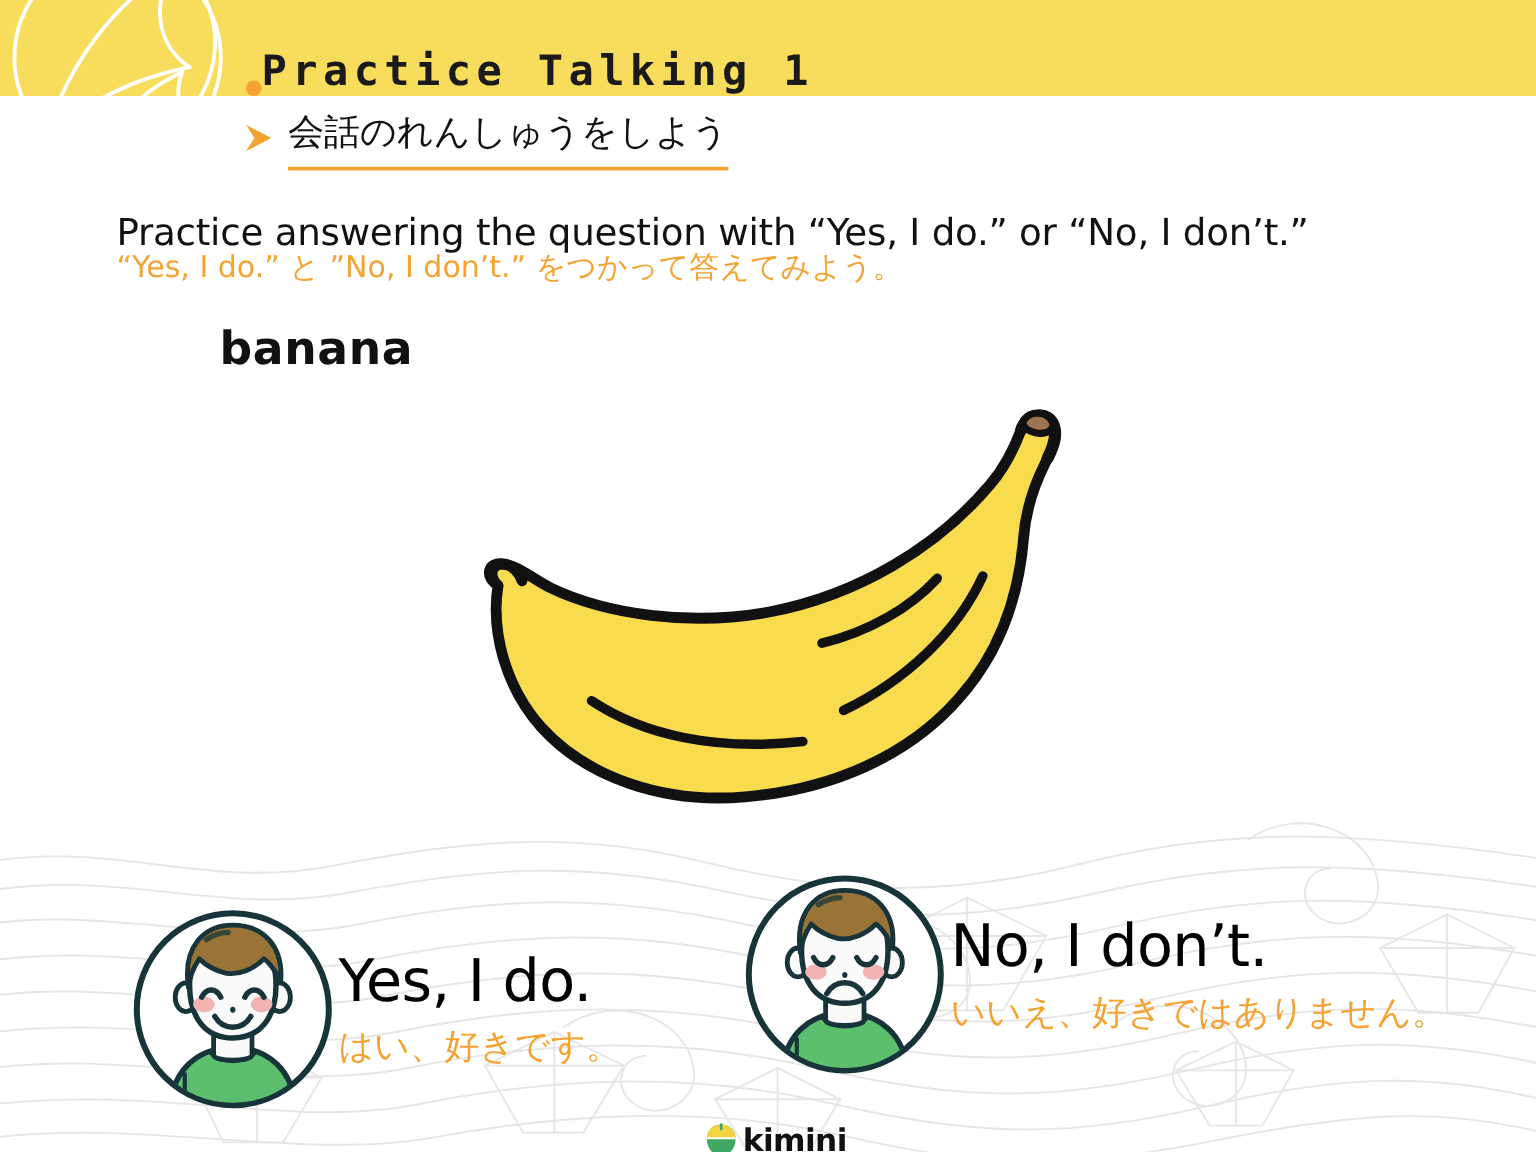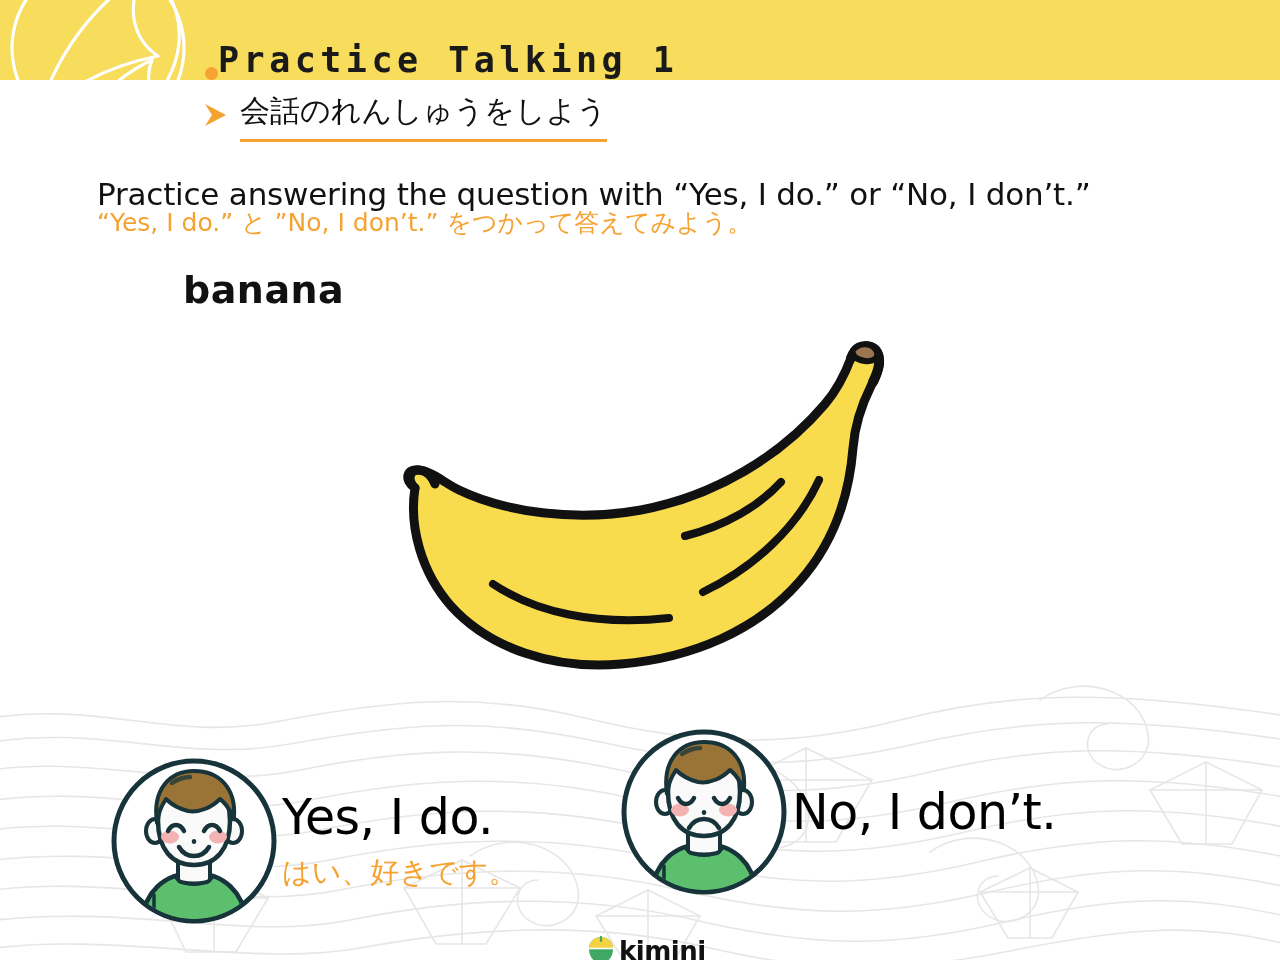--- a/index.html
+++ b/index.html
@@ -385,20 +385,21 @@
 
         <path d="M60 72 C 64 80, 72 80, 76 72" fill="none" stroke="#16343A" stroke-width="4.5" stroke-linecap="round"></path>
         <path d="M96 72 C 100 80, 108 80, 112 72" fill="none" stroke="#16343A" stroke-width="4.5" stroke-linecap="round"></path>
         <path d="M86 84 C 83 84, 83 89, 86 89 C 89 89, 89 84, 86 84 Z" fill="#16343A"></path>
 
         <path d="M71 102 C 78 90, 94 90, 101 102" fill="none" stroke="#16343A" stroke-width="4.5" stroke-linecap="round"></path>
       </g>
     </svg>
     <div class="answer-texts">
       <span class="answer-en">No, I don’t.</span>
+      <span class="answer-ja">いいえ、好きではありません。</span>
     </div>
   </div>
 
   <div id="logo">
     <svg width="26" height="30" viewBox="0 0 26 30" aria-hidden="true">
       <path d="M13 1 C 20 1, 25 6, 25 13 C 25 21, 20 27, 13 27 C 6 27, 1 21, 1 13 C 1 6, 6 1, 13 1 Z" fill="#3FA862"></path>
       <path d="M13 1 C 20 1, 25 6, 25 13 L 1 13 C 1 6, 6 1, 13 1 Z" fill="#F3D33F"></path>
       <path d="M1 12.5 L 25 12.5" stroke="#ffffff" stroke-width="1.6"></path>
       <path d="M11 24 L 15 24 L 13 30 Z" fill="#3FA862"></path>
       <path d="M13 1 L 13 5" stroke="#3FA862" stroke-width="2.2" stroke-linecap="round"></path>

